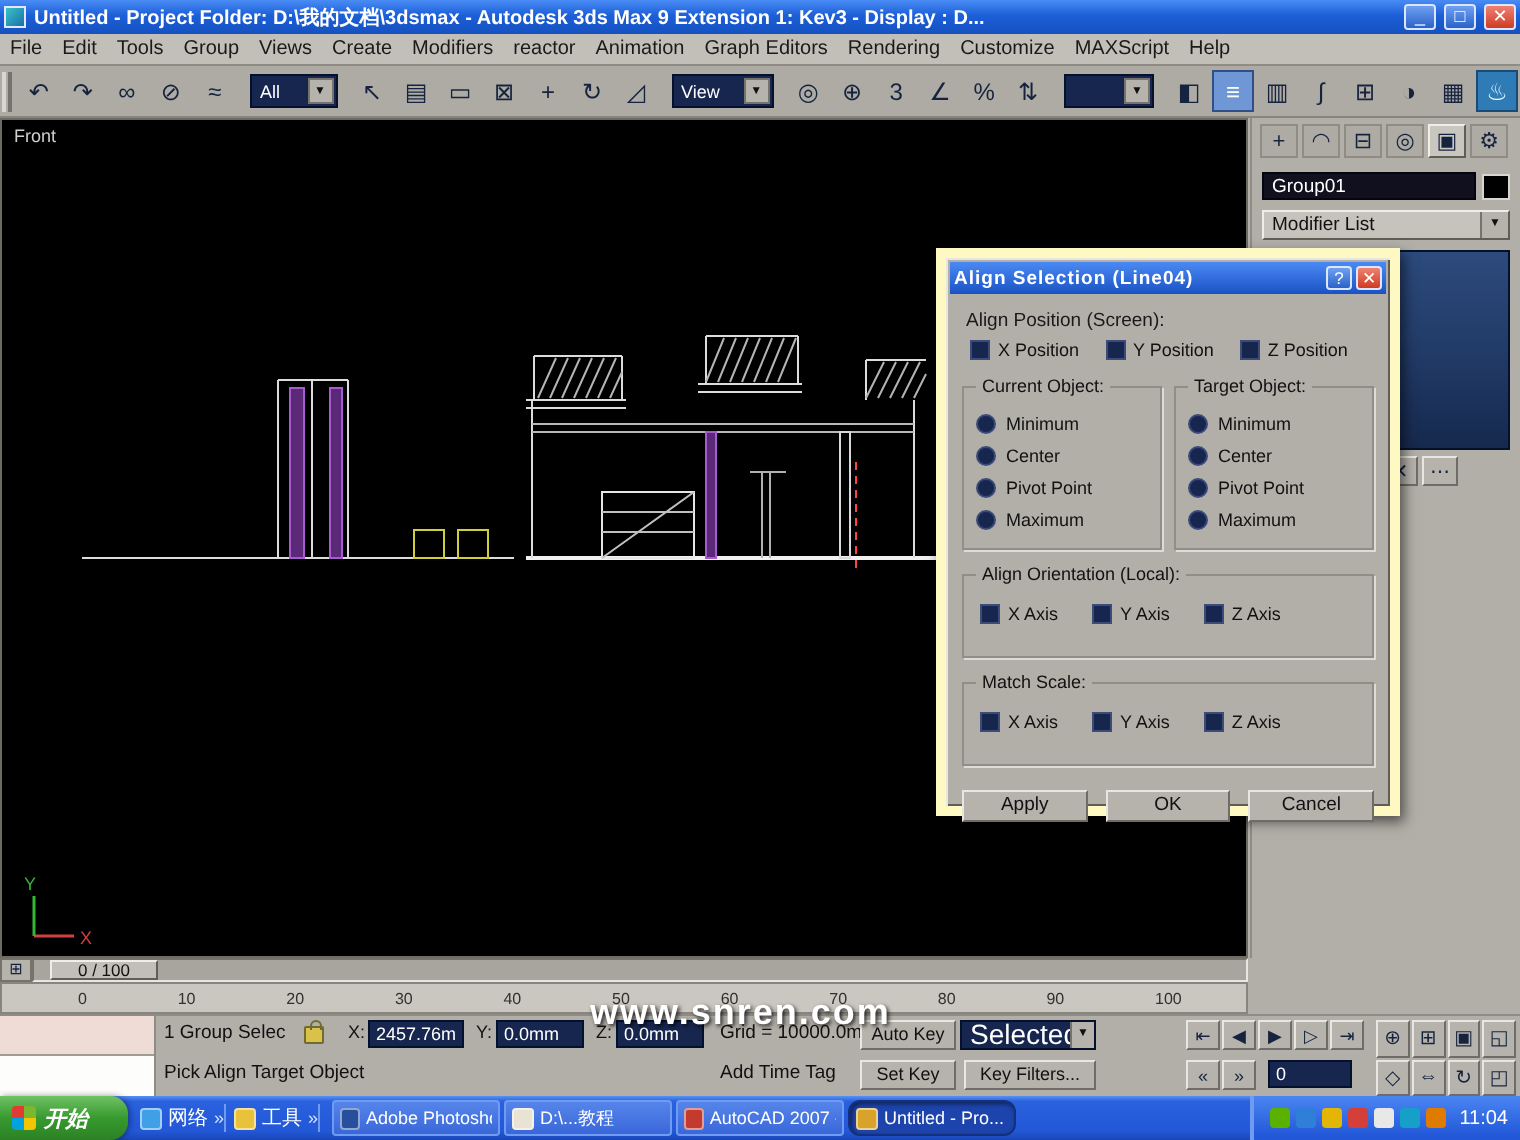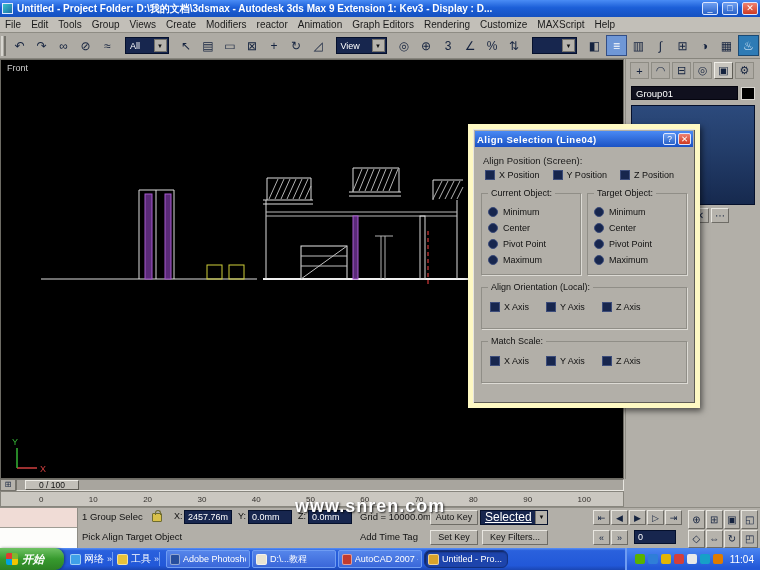--- a/index.html
+++ b/index.html
@@ -153,21 +153,21 @@
     position:absolute; top:2px; height:14px; background:#17264e; color:#fff; border:1px solid #05102c;
     font-size:9px; line-height:12px; padding:0 3px; overflow:hidden;
   }
   .grid-text { left:282px; }
   .btn3d {
     position:absolute; top:2px; height:15px; background:#b6b3ac; border:1px solid; border-color:#e8e6e0 #6e6c66 #6e6c66 #e8e6e0;
     font-size:9px; text-align:center; color:#111; line-height:13px;
   }
   .dd-dark {
     position:absolute; top:2px; height:15px; background:#17264e; color:#fff; border:1px solid #05102c;
-    font-size:12px; line-height:13px; padding-left:4px;text-decoration:underline;
+    font-size:14px; line-height:13px; padding-left:4px;
   }
   .dd-dark::after {
     content:"▼"; font-size:6px; color:#111; position:absolute; right:0; top:0; bottom:0; width:11px;
     background:#b6b3ac; border-left:1px solid #75736c; display:flex; align-items:center; justify-content:center;
   }
   .pbrow { position:absolute; left:515px; top:2px; display:flex; gap:1px; }
   .pb-btn {
     width:17px; height:15px; background:#b6b3ac; border:1px solid; border-color:#e8e6e0 #6e6c66 #6e6c66 #e8e6e0;
     font-size:9px; display:flex; align-items:center; justify-content:center; color:#15233f;
   }
@@ -331,20 +331,21 @@
         <span class="cp-tab">◠</span>
         <span class="cp-tab">⊟</span>
         <span class="cp-tab">◎</span>
         <span class="cp-tab active">▣</span>
         <span class="cp-tab">⚙</span>
       </div>
     <div class="objname-row">
       <span class="objname">Group01</span>
       <span class="swatch"></span>
     </div>
+    <div class="mod-dd">Modifier List</div>
     <div class="stack"></div>
     <div class="stack-tools">
 
     <span class="st-icon">⊙</span>
         <span class="st-icon">≡</span>
         <span class="st-icon">⊞</span>
         <span class="st-icon">✕</span>
         <span class="st-icon">⋯</span>
       </div>
   </div>
@@ -459,20 +460,25 @@
           <span class="cbitem">
             <span class="cb"></span>
             <span class="cb-label">Y Axis</span>
           </span>
 
           <span class="cbitem">
             <span class="cb"></span>
             <span class="cb-label">Z Axis</span>
           </span>
         </div>
+    </div>
+    <div class="dlg-buttons">
+      <span class="dlg-btn">Apply</span>
+      <span class="dlg-btn">OK</span>
+      <span class="dlg-btn">Cancel</span>
     </div>
   </div>
 
   <div class="slider-row">
     <span class="mini-curve">⊞</span>
     <div class="slider-track">
       <div class="slider-thumb">0 / 100</div>
     </div>
   </div>
 

